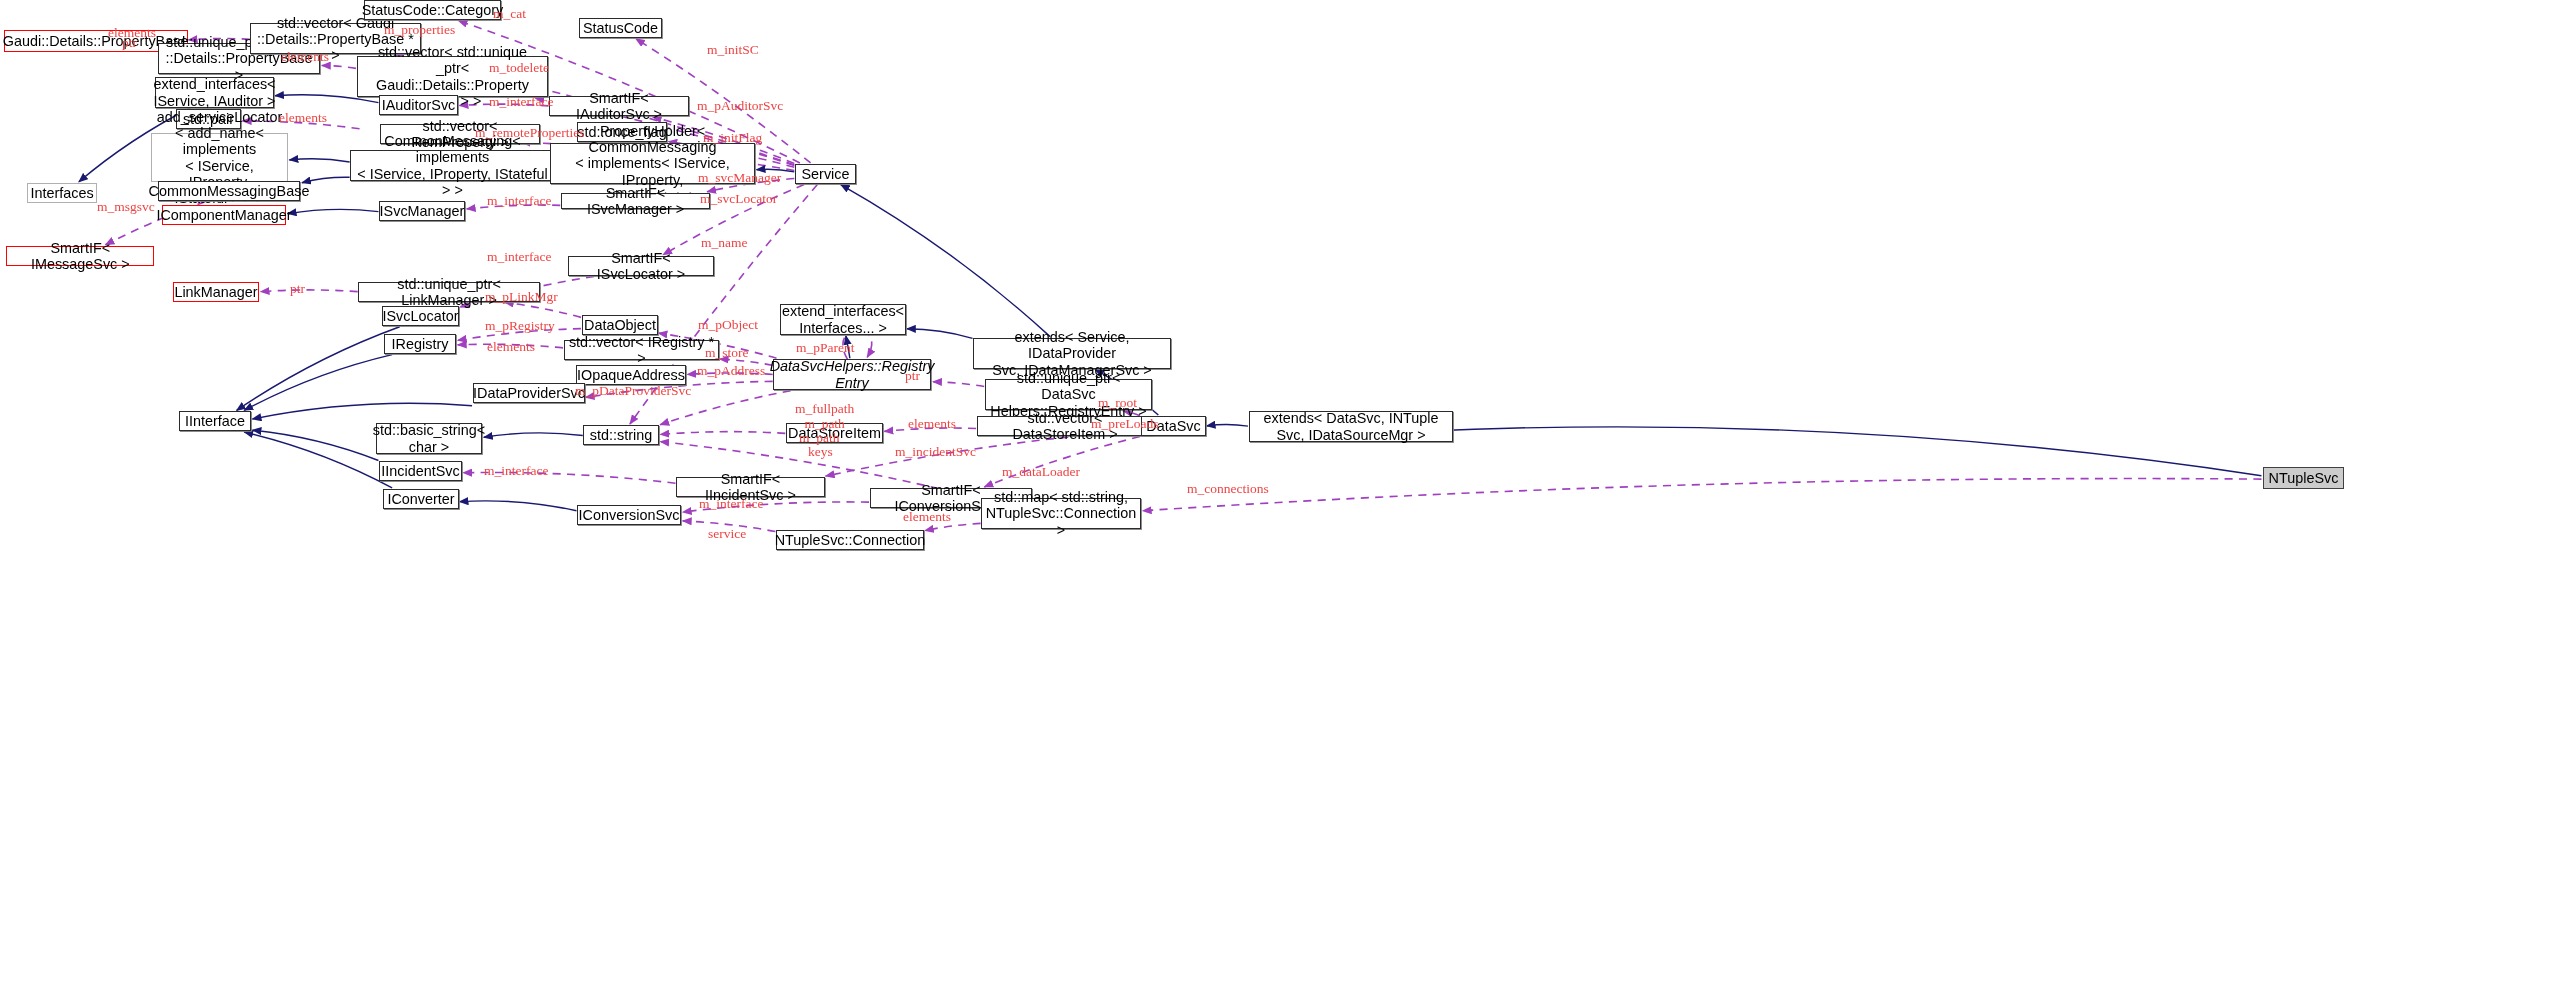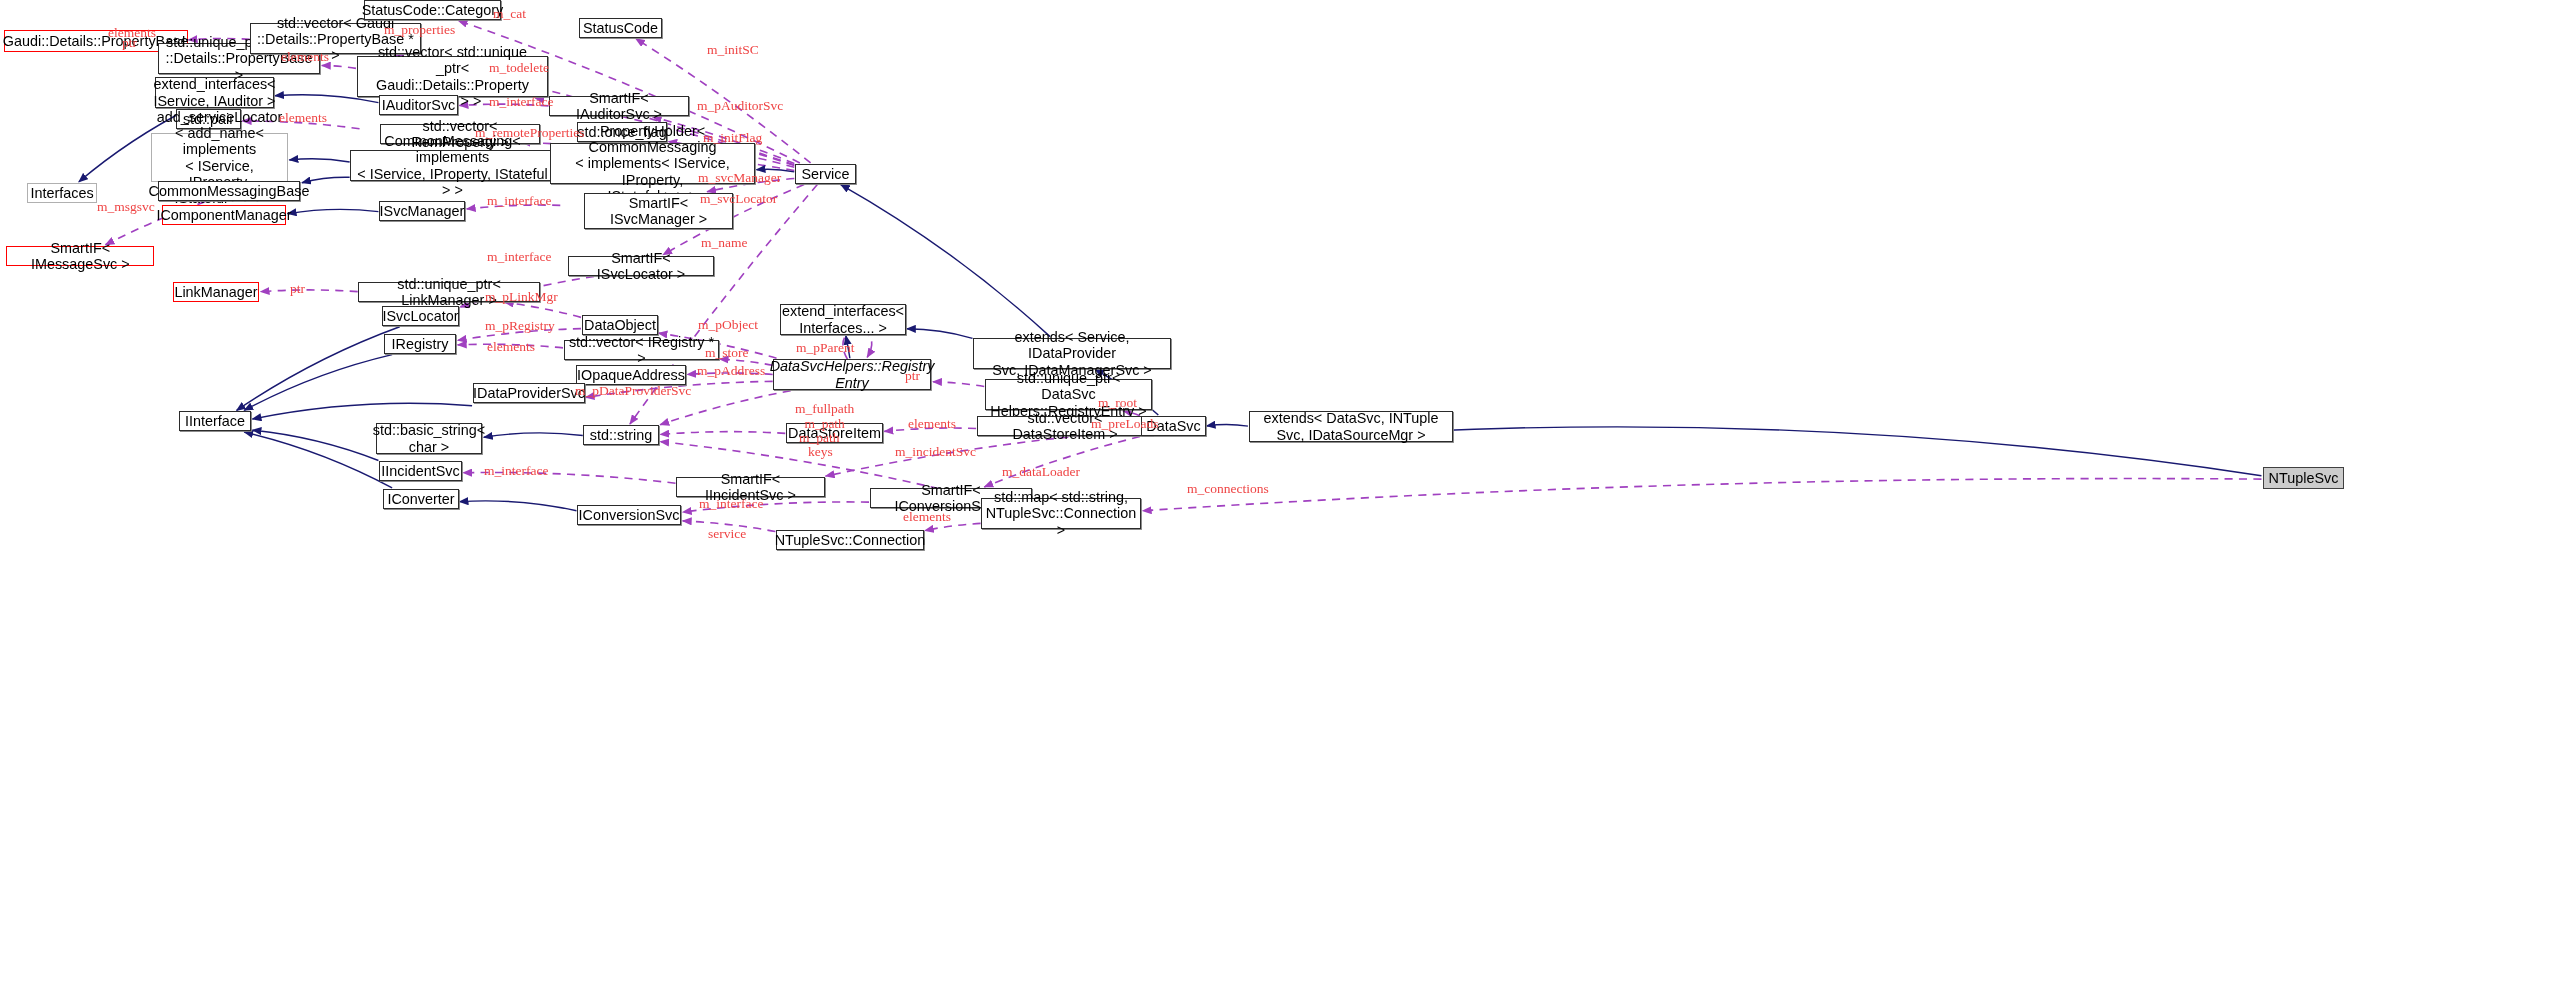--- a/index.html
+++ b/index.html
@@ -143,21 +143,21 @@
 IStateful &gt; &gt; &gt;</div>
       <div class="node thick" style="left: 350px; top: 150px; width: 205px; height: 31px;">CommonMessaging&lt; implements
 &lt; IService, IProperty, IStateful &gt; &gt;</div>
       <div class="node thick" style="left: 550px; top: 143px; width: 205px; height: 41px;">PropertyHolder&lt; CommonMessaging
 &lt; implements&lt; IService, IProperty,
 IStateful &gt; &gt; &gt;</div>
       <div class="node thick" style="left: 795px; top: 164px; width: 61px; height: 20px;">Service</div>
       <div class="node grey-border" style="left: 27px; top: 183px; width: 70px; height: 20px;">Interfaces</div>
       <div class="node thick" style="left: 158px; top: 181px; width: 142px; height: 20px;">CommonMessagingBase</div>
       <div class="node thick" style="left: 379px; top: 201px; width: 86px; height: 20px;">ISvcManager</div>
-      <div class="node thick" style="left: 584px; top: 193px; width: 149px; height: 36px;">SmartIF&lt; ISvcManager &gt;</div>
+      <div class="node thick" style="left: 561px; top: 193px; width: 149px; height: 16px;">SmartIF&lt; ISvcManager &gt;</div>
       <div class="node red" style="left: 162px; top: 205px; width: 124px; height: 20px;">IComponentManager</div>
       <div class="node red" style="left: 6.3px; top: 246px; width: 148px; height: 20px;">SmartIF&lt; IMessageSvc &gt;</div>
       <div class="node thick" style="left: 568px; top: 256px; width: 146px; height: 20px;">SmartIF&lt; ISvcLocator &gt;</div>
       <div class="node red" style="left: 173px; top: 282px; width: 86px; height: 20px;">LinkManager</div>
       <div class="node thick" style="left: 358px; top: 282px; width: 182px; height: 20px;">std::unique_ptr&lt; LinkManager &gt;</div>
       <div class="node thick" style="left: 382px; top: 306px; width: 77px; height: 20px;">ISvcLocator</div>
       <div class="node thick" style="left: 582px; top: 315px; width: 76px; height: 20px;">DataObject</div>
       <div class="node thick" style="left: 384px; top: 334px; width: 72px; height: 20px;">IRegistry</div>
       <div class="node thick" style="left: 564px; top: 340px; width: 155px; height: 20px;">std::vector&lt; IRegistry * &gt;</div>
       <div class="node thick" style="left: 780px; top: 304px; width: 126px; height: 31px;">extend_interfaces&lt;

